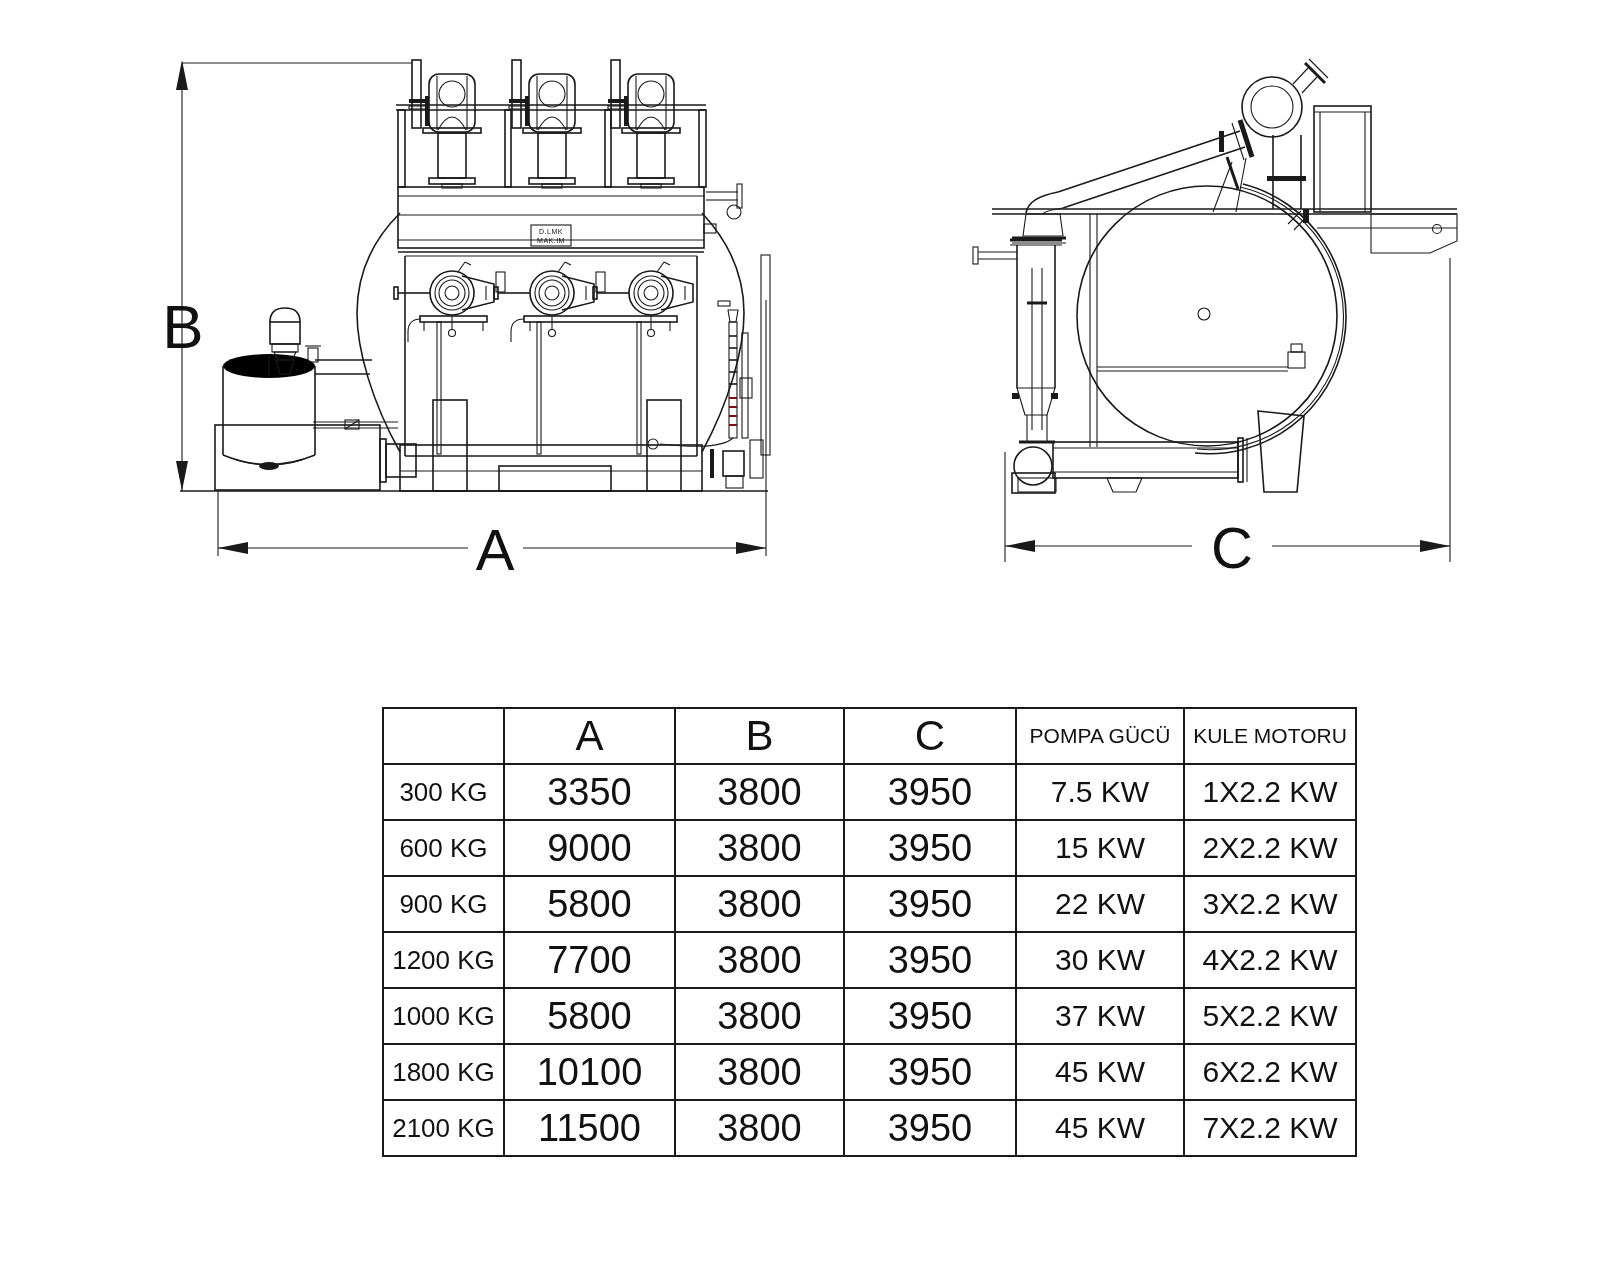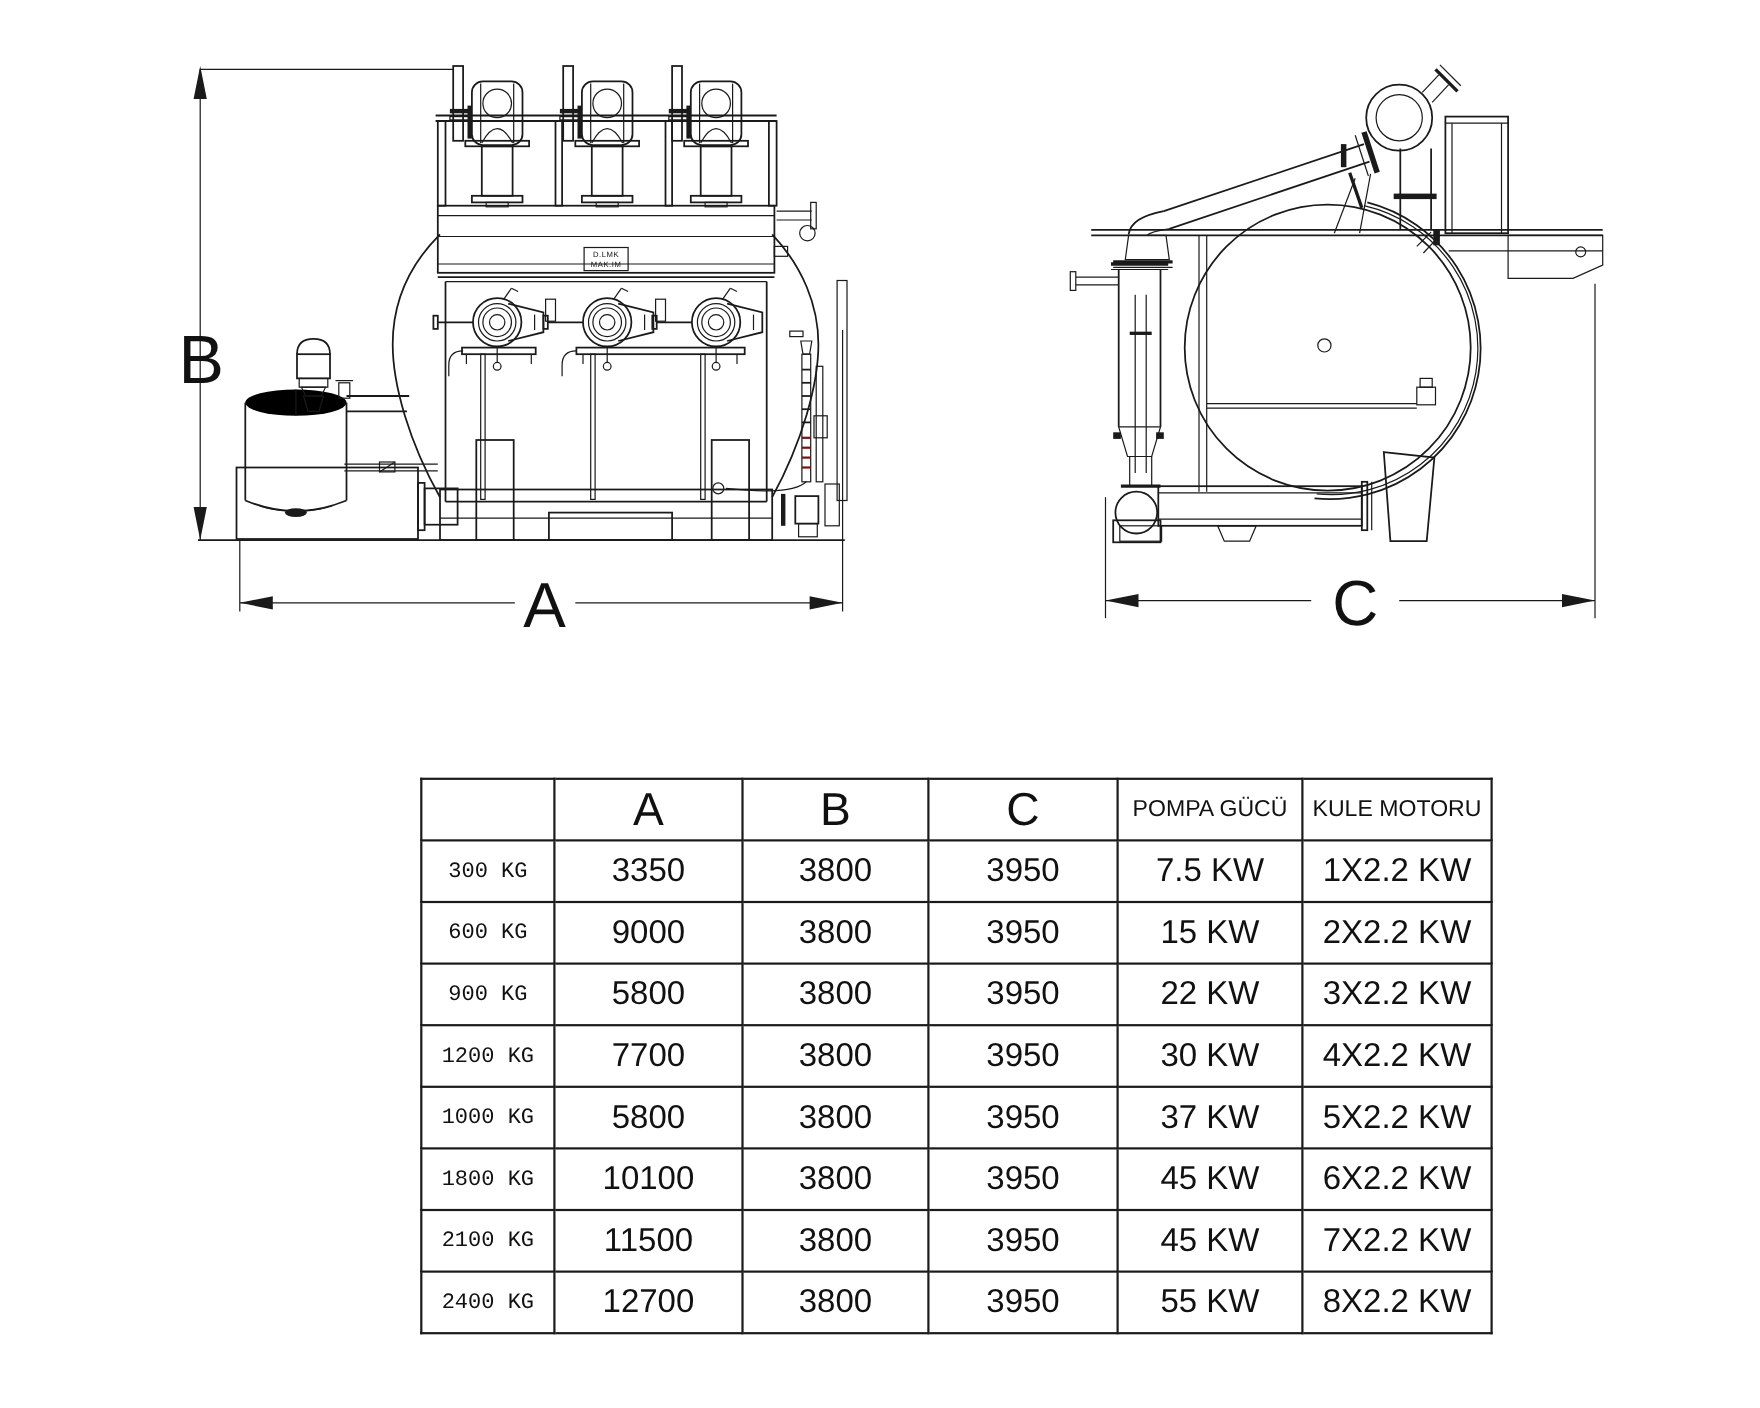--- a/index.html
+++ b/index.html
@@ -19,22 +19,22 @@
   svg .dimtxtB{font-size:62px;}
   svg .np{font-size:7px;letter-spacing:.5px;}
   
   .spec{position:absolute;left:382px;top:707px;border-collapse:collapse;table-layout:fixed;
         width:973px;background:#fff;}
   .spec td,.spec th{border:2px solid #1a1a1a;text-align:center;vertical-align:middle;
         padding:0;font-weight:normal;overflow:hidden;white-space:nowrap;}
   .spec tr{height:56px;}
   .h-abc{font-size:42px;}
   .h-small{font-size:21px;}
-  .c-cap{font-size:20px;font-family:Liberation Mono, monospace;}
-  .c-num{font-size:30px;}
+  .c-cap{font-size:26px;}
+  .c-num{font-size:38px;}
   .c-kw{font-size:30px;}
 </style>
 </head>
 <body>
 <div class="page">
 
 <svg class="draw" width="1600" height="680" viewBox="0 0 1600 680">
   <defs>
     <pattern id="xh" patternUnits="userSpaceOnUse" width="5" height="5">
       <path d="M0,5 L5,0 M0,0 L5,5" stroke="#222" stroke-width="0.8" fill="none"></path>
@@ -385,24 +385,16 @@
     <td class="c-kw">6X2.2 KW</td>
   </tr>
   <tr>
     <td class="c-cap">2100 KG</td>
     <td class="c-num">11500</td>
     <td class="c-num">3800</td>
     <td class="c-num">3950</td>
     <td class="c-kw">45 KW</td>
     <td class="c-kw">7X2.2 KW</td>
   </tr>
-  <tr>
-    <td class="c-cap">2400 KG</td>
-    <td class="c-num">12700</td>
-    <td class="c-num">3800</td>
-    <td class="c-num">3950</td>
-    <td class="c-kw">55 KW</td>
-    <td class="c-kw">8X2.2 KW</td>
-  </tr>
 </tbody>
     </table>
 
 </div>
 
 </body></html>

